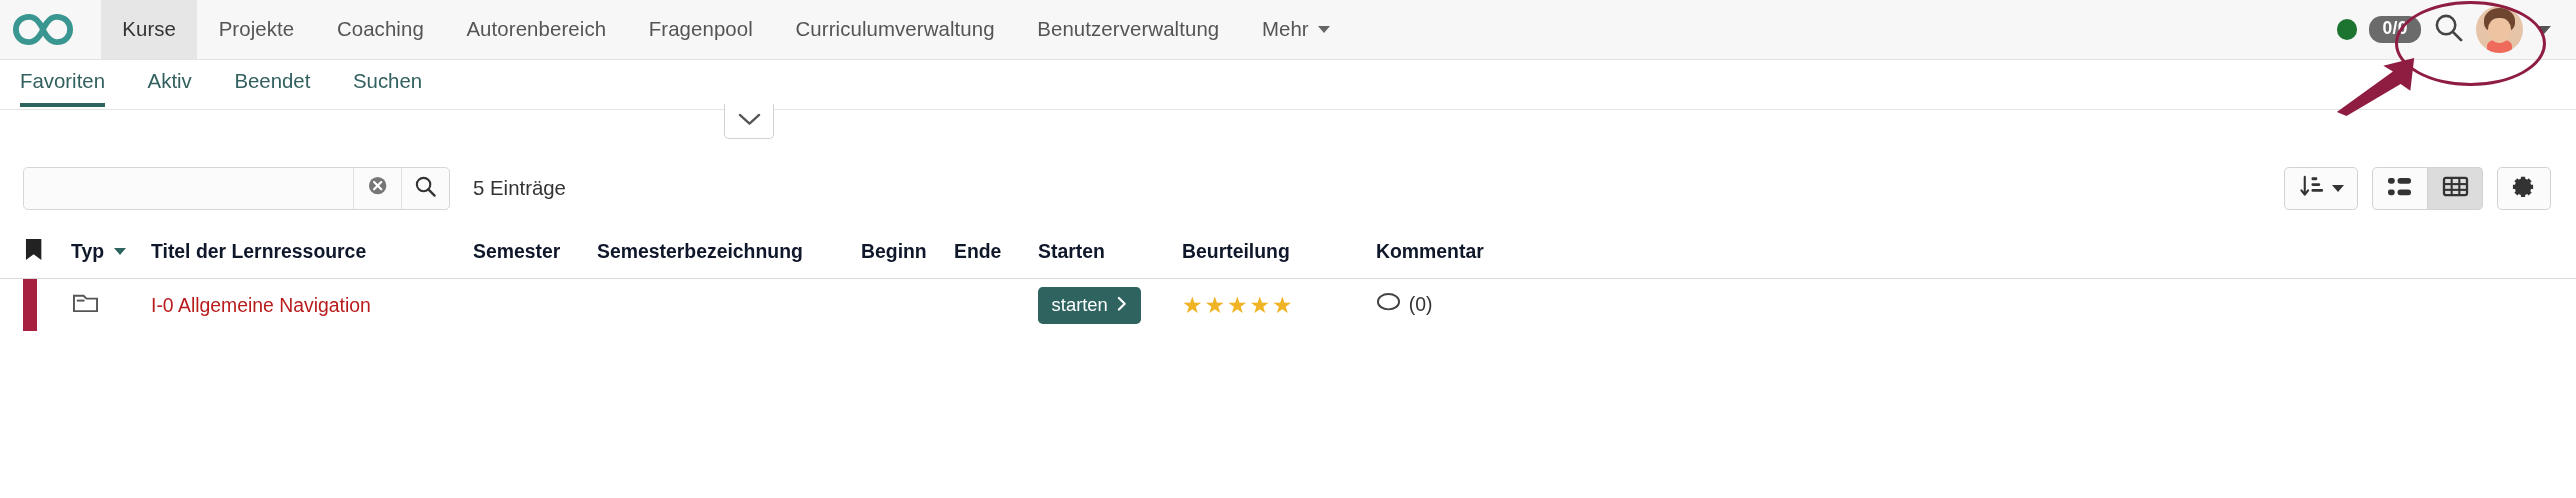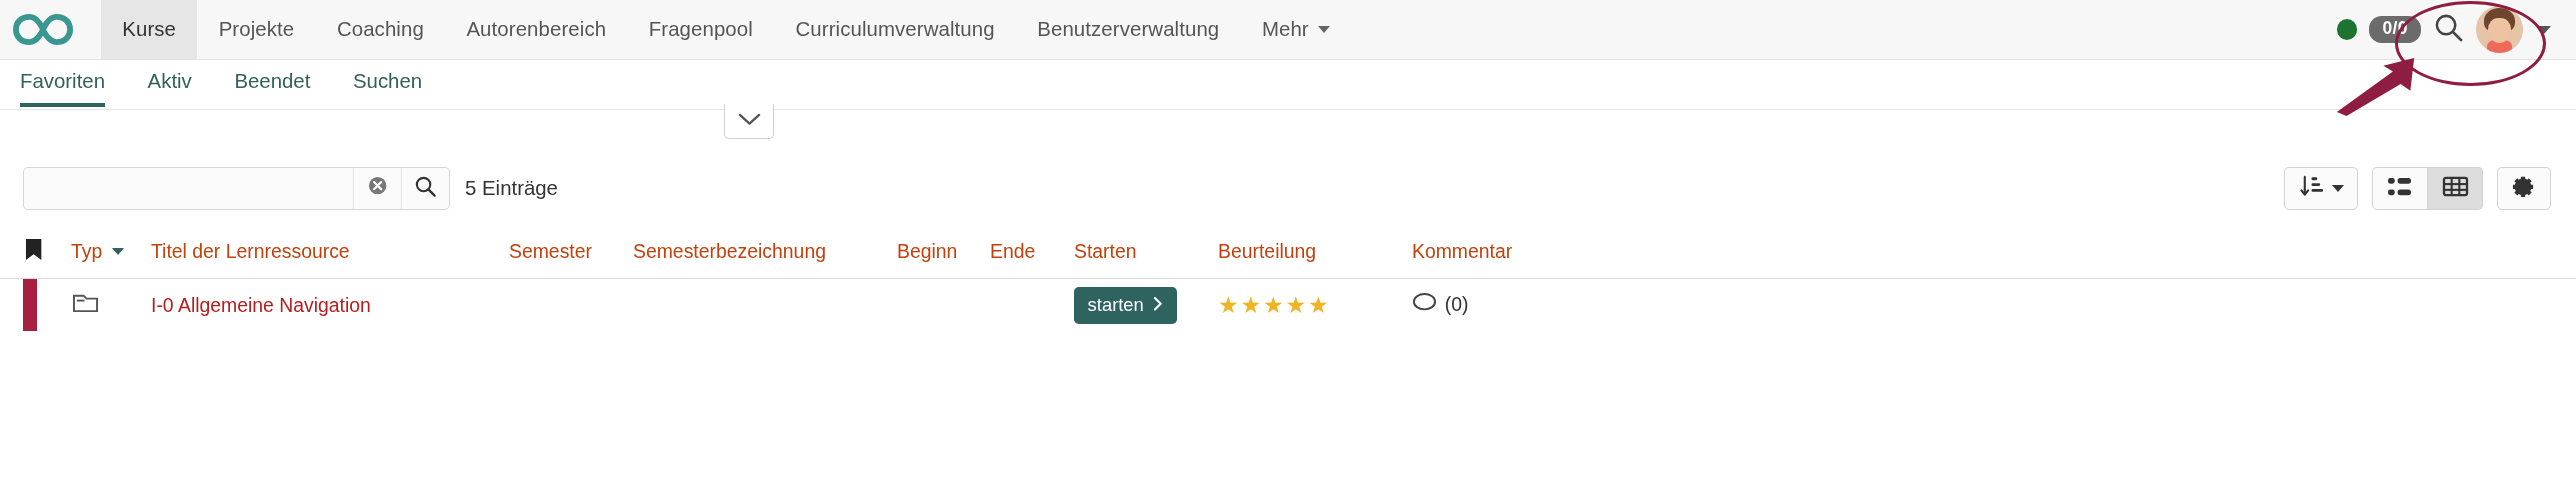--- a/index.html
+++ b/index.html
@@ -202,21 +202,21 @@
     font-family: "Liberation Sans", sans-serif;
     color: #333;
   }
   .sb-btn {
     width: 48px;
     display: flex; align-items: center; justify-content: center;
     border-left: 1px solid #e2e2e2;
     cursor: pointer;
   }
   .entries {
-    margin-left: 15px;
+    margin-left: 23px;
     font-size: 20.4px;
     color: #333333;
   }
   .tb-right {
     margin-left: auto;
     display: flex;
     align-items: center;
     gap: 13.6px;
   }
   .tbtn {
@@ -244,36 +244,36 @@
 
   
   .table { width: 100%; }
   .thead {
     display: flex;
     align-items: center;
     height: 54px;
     border-bottom: 1.9px solid #dadada;
     padding-left: 23px;
     font-size: 19.4px;
-    color: #c2410c;
-    font-weight: normal;
+    color: #0f172a;
+    font-weight: bold;
   }
   .th { white-space: nowrap; display: flex; align-items: center; }
   .th .sortcaret {
     display: inline-block;
     margin-left: 9.7px;
     width: 0; height: 0;
     border-left: 6.8px solid transparent;
     border-right: 6.8px solid transparent;
     border-top: 7.8px solid #2f6360;
   }
   .c-bm   { width: 48px; flex: 0 0 48px; }
   .c-typ  { width: 80px; flex: 0 0 80px; }
   .c-tit  { width: 322px; flex: 0 0 322px; }
-  .c-sem  { width: 124px; flex: 0 0 124px; margin-left: 36px; }
+  .c-sem  { width: 124px; flex: 0 0 124px; }
   .c-semb { width: 264px; flex: 0 0 264px; }
   .c-beg  { width: 93px; flex: 0 0 93px; }
   .c-end  { width: 78px; flex: 0 0 78px; }
   .c-sta  { width: 144px; flex: 0 0 144px; margin-left: 6px; }
   .c-beu  { width: 194px; flex: 0 0 194px; }
   .c-kom  { width: 194px; flex: 0 0 194px; }
 
   .trow {
     display: flex;
     align-items: center;

